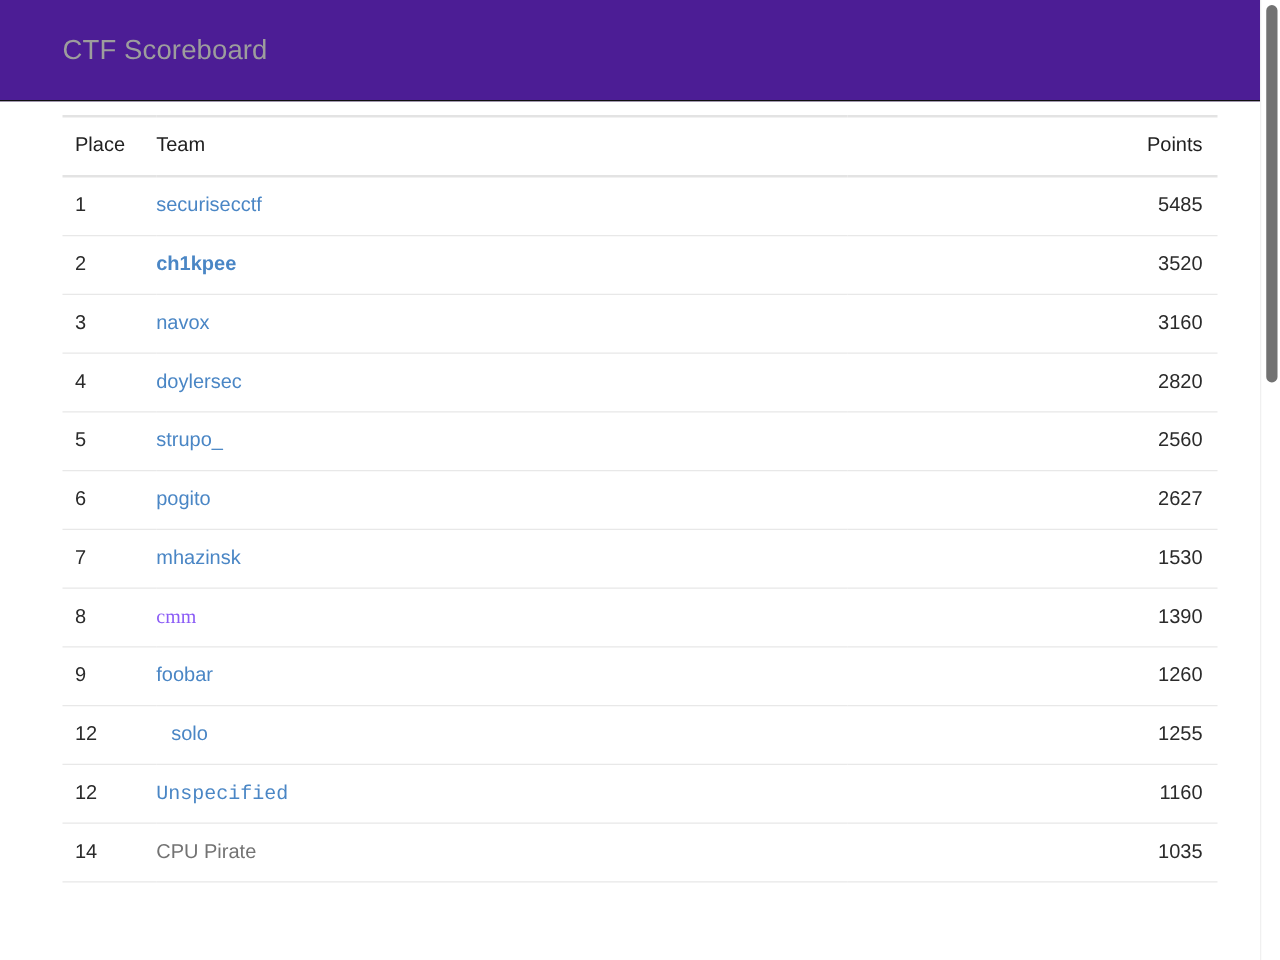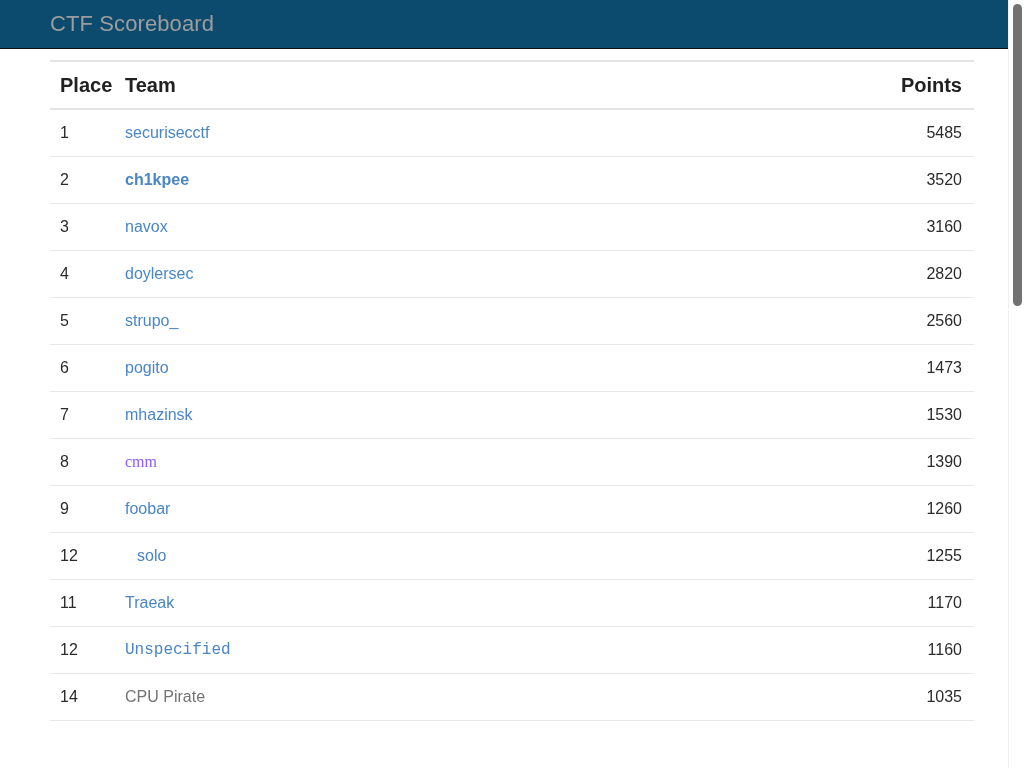--- a/index.html
+++ b/index.html
@@ -10,22 +10,22 @@
     width: 1024px;
     height: 768px;
     overflow: hidden;
     background: #ffffff;
     font-family: "Liberation Sans", sans-serif;
   }
 
   
   .navbar {
     position: relative;
-    height: 49px;
-    background: #0c4a6e;
+    height: 81px;
+    background: #4c1d95;
     border-bottom: 1px solid #111111;
     display: flex;
     align-items: center;
     padding-left: 50px;
     overflow: hidden;
   }
   .navbar-brand {
     color: #9d9d9d;
     font-size: 22px;
     line-height: 1;
@@ -72,22 +72,22 @@
     margin-top: 11px;
   }
   table.scoreboard th,
   table.scoreboard td {
     text-align: left;
     padding: 0;
     vertical-align: middle;
   }
   table.scoreboard thead th {
     height: 48px;
-    font-size: 20px;
-    font-weight: bold;
+    font-size: 16px;
+    font-weight: normal;
     color: #212121;
     border-bottom: 2px solid #e3e3e3;
   }
   table.scoreboard tbody td {
     height: 47px;
     font-size: 16px;
     color: #2b2b2b;
     border-bottom: 1px solid #e8e8e8;
   }
   .col-place { width: 75px; padding-left: 10px !important; }
@@ -171,21 +171,21 @@
           <td class="col-points">2820</td>
         </tr>
         <tr>
           <td class="col-place">5</td>
           <td class="col-team"><a class="team-link" style="color: rgb(74, 134, 197);">strupo_</a></td>
           <td class="col-points">2560</td>
         </tr>
         <tr>
           <td class="col-place">6</td>
           <td class="col-team"><a class="team-link" style="color: rgb(74, 134, 197);">pogito</a></td>
-          <td class="col-points">1473</td>
+          <td class="col-points">2627</td>
         </tr>
         <tr>
           <td class="col-place">7</td>
           <td class="col-team"><a class="team-link" style="color: rgb(74, 134, 197);">mhazinsk</a></td>
           <td class="col-points">1530</td>
         </tr>
         <tr>
           <td class="col-place">8</td>
           <td class="col-team"><a class="team-link" style="color: #8b5cf6; font-family: Liberation Serif, serif;">cmm</a></td>
           <td class="col-points">1390</td>
@@ -194,25 +194,20 @@
           <td class="col-place">9</td>
           <td class="col-team"><a class="team-link" style="color: rgb(74, 134, 197);">foobar</a></td>
           <td class="col-points">1260</td>
         </tr>
         <tr>
           <td class="col-place">12</td>
           <td class="col-team"><a class="team-link" style="color: rgb(74, 134, 197); margin-left: 12px;">solo</a></td>
           <td class="col-points">1255</td>
         </tr>
         <tr>
-          <td class="col-place">11</td>
-          <td class="col-team"><a class="team-link" style="color: rgb(74, 134, 197);">Traeak</a></td>
-          <td class="col-points">1170</td>
-        </tr>
-        <tr>
           <td class="col-place">12</td>
           <td class="col-team"><a class="team-link" style="color: rgb(74, 134, 197); font-family: Liberation Mono, monospace;">Unspecified</a></td>
           <td class="col-points">1160</td>
         </tr>
         <tr>
           <td class="col-place">14</td>
           <td class="col-team"><a class="team-link" style="color: #737373;">CPU Pirate</a></td>
           <td class="col-points">1035</td>
         </tr>
       </tbody>

